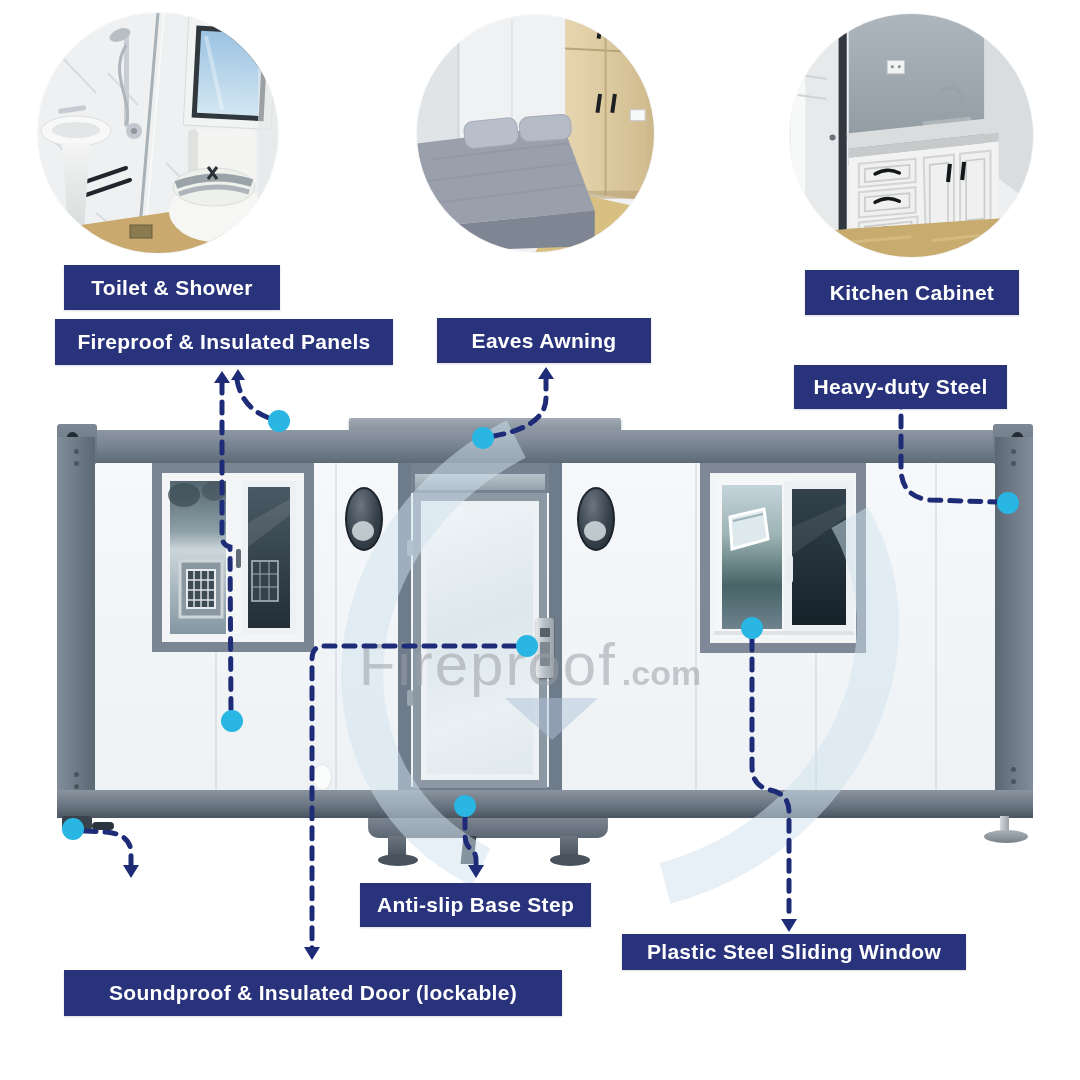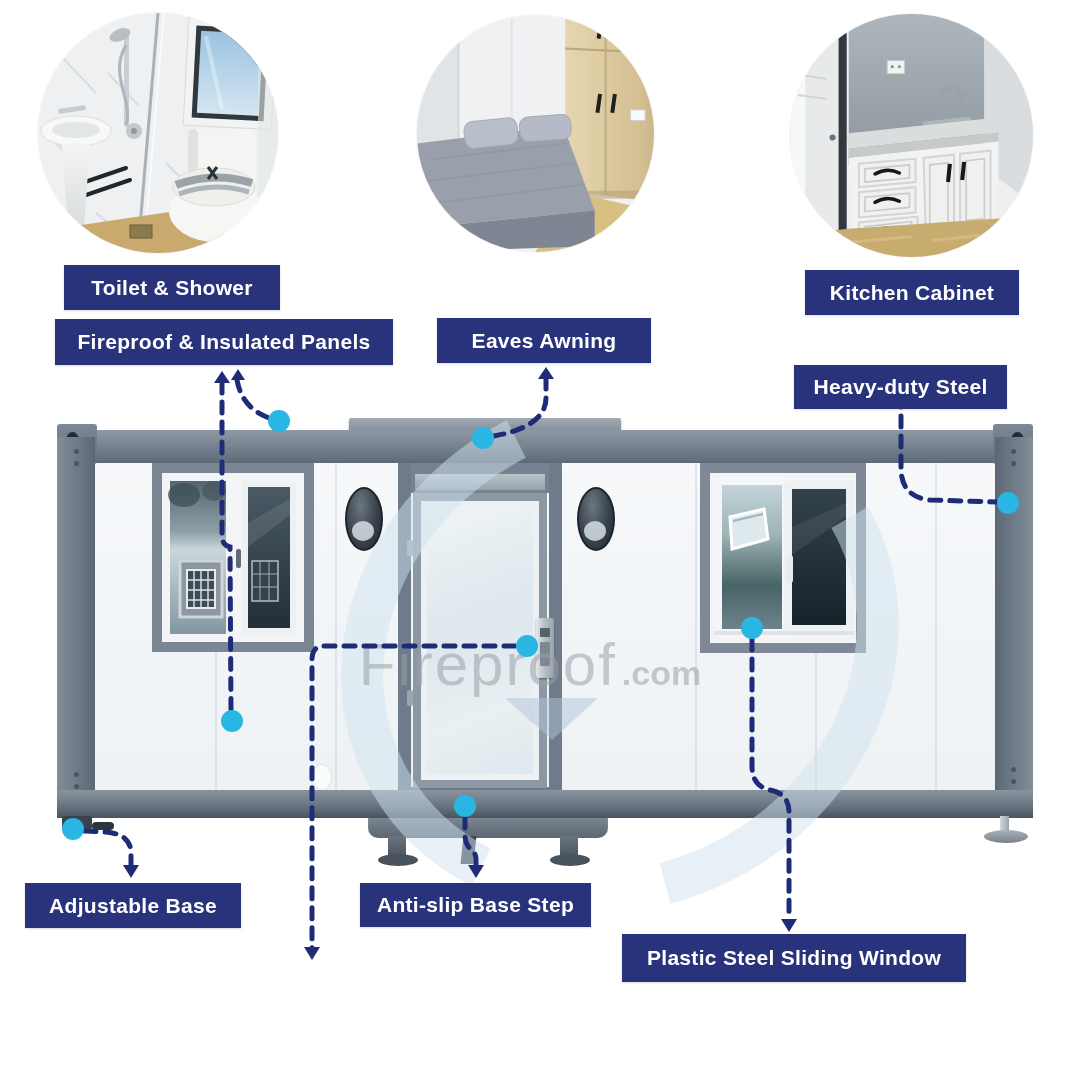--- a/index.html
+++ b/index.html
@@ -403,17 +403,17 @@
       <polygon class="arrow" points="468,865 484,865 476,878"></polygon>
       <circle class="dot" cx="465" cy="806" r="11"></circle>
     </g>
   </svg>
 
   <div class="label" style="left:64px;top:265px;width:216px;height:45px;">Toilet &amp; Shower</div>
   <div class="label" style="left:55px;top:319px;width:338px;height:46px;">Fireproof &amp; Insulated Panels</div>
   <div class="label" style="left:805px;top:270px;width:214px;height:45px;">Kitchen Cabinet</div>
   <div class="label" style="left:437px;top:318px;width:214px;height:45px;">Eaves Awning</div>
   <div class="label" style="left:794px;top:341px;width:213px;height:44px;margin-top:24px;">Heavy-duty Steel</div>
-  <div class="label" style="left:25px;top:883px;width:216px;height:45px;">Adjustable Base</div>
   <div class="label" style="left:360px;top:883px;width:231px;height:44px;">Anti-slip Base Step</div>
-  <div class="label" style="left:622px;top:934px;width:344px;height:48px;">Plastic Steel Sliding Window</div>
+  <div class="label" style="left:622px;top:934px;width:344px;height:36px;">Plastic Steel Sliding Window</div>
+  <div class="label" style="left:64px;top:970px;width:498px;height:46px;">Soundproof  &amp; Insulated Door (lockable)</div>
 
 </div>
 
 </body></html>

